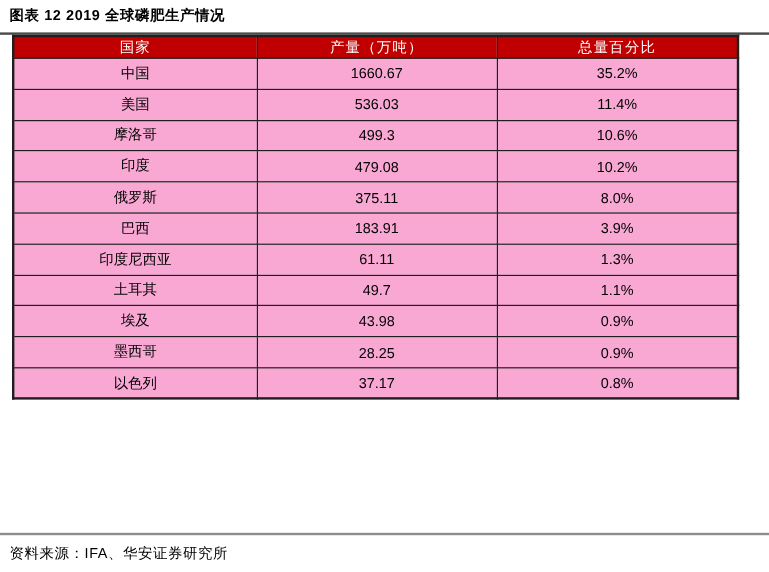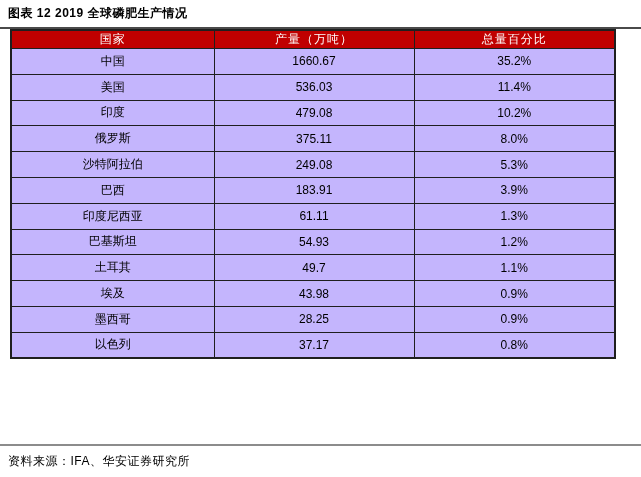--- a/index.html
+++ b/index.html
@@ -24,21 +24,21 @@
     font-size:12px; color:#000000;
     border:2px solid #1f1f1f;
   }
   table.prod-table th {
     background:var(--header-bg,#c00000); color:var(--header-fg,#ffffff);
     font-weight:normal; height:15px; border:1px solid #1f1f1f;
     text-align:center; vertical-align:middle; font-size:12px; letter-spacing:1px;
   }
   table.prod-table td {
     height:25.8px; border:1px solid #1f1f1f;
-    text-align:center; vertical-align:middle; background:#c4b5fd;
+    text-align:center; vertical-align:middle; background:#f9a8d4;
   }
   .source-note {
     position:absolute; left:8px; top:453px;
     font-size:12px; color:#000000; letter-spacing:0.5px;
   }
 </style>
 </head>
 <body>
 
 <div class="page">
@@ -65,48 +65,43 @@
           <td>中国</td>
           <td>1660.67</td>
           <td>35.2%</td>
         </tr>
         <tr>
           <td>美国</td>
           <td>536.03</td>
           <td>11.4%</td>
         </tr>
         <tr>
+          <td>摩洛哥</td>
+          <td>499.3</td>
+          <td>10.6%</td>
+        </tr>
+        <tr>
           <td>印度</td>
           <td>479.08</td>
           <td>10.2%</td>
         </tr>
         <tr>
           <td>俄罗斯</td>
           <td>375.11</td>
           <td>8.0%</td>
         </tr>
         <tr>
-          <td>沙特阿拉伯</td>
-          <td>249.08</td>
-          <td>5.3%</td>
-        </tr>
-        <tr>
           <td>巴西</td>
           <td>183.91</td>
           <td>3.9%</td>
         </tr>
         <tr>
           <td>印度尼西亚</td>
           <td>61.11</td>
           <td>1.3%</td>
-        </tr>
-        <tr>
-          <td>巴基斯坦</td>
-          <td>54.93</td>
-          <td>1.2%</td>
         </tr>
         <tr>
           <td>土耳其</td>
           <td>49.7</td>
           <td>1.1%</td>
         </tr>
         <tr>
           <td>埃及</td>
           <td>43.98</td>
           <td>0.9%</td>

